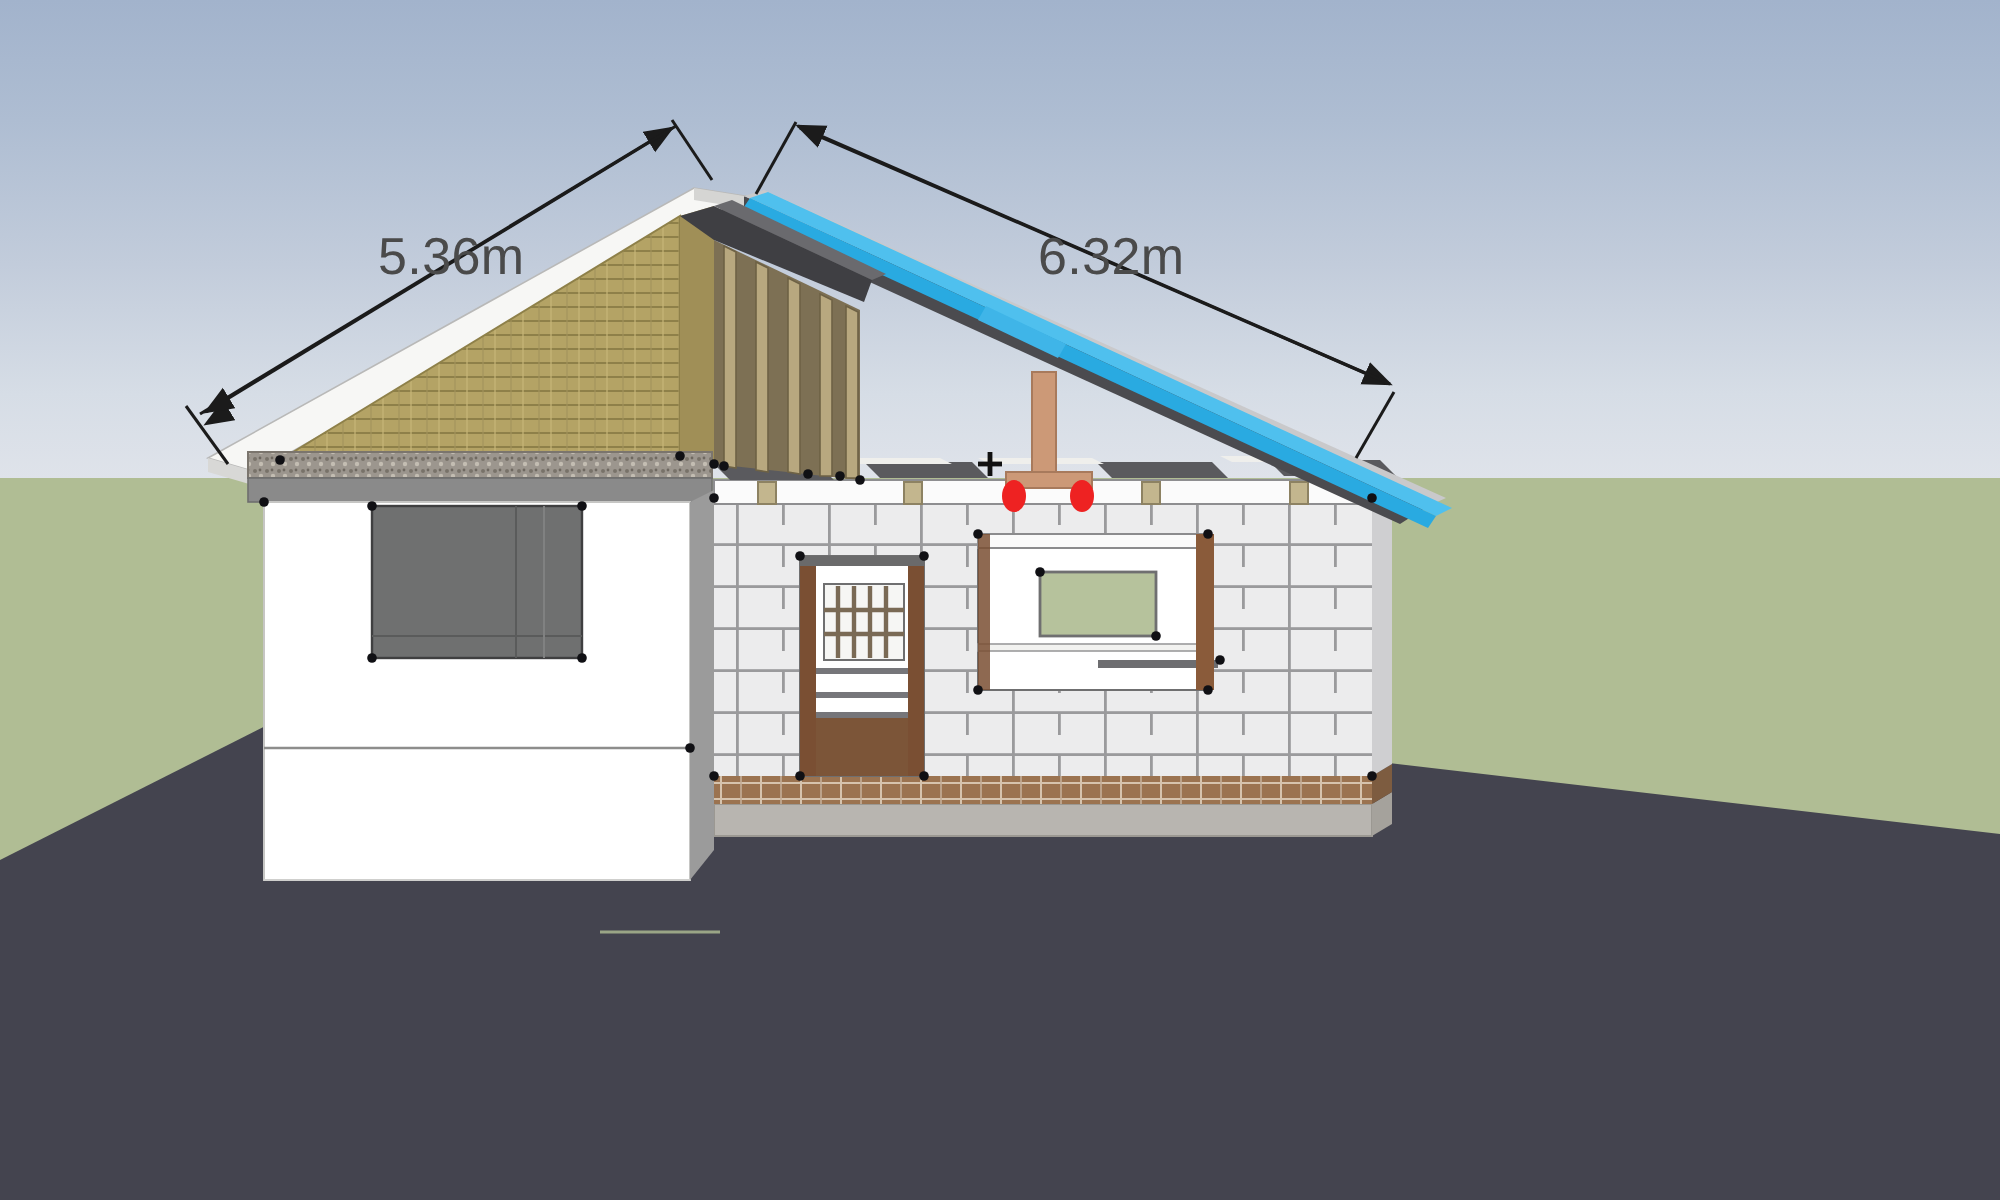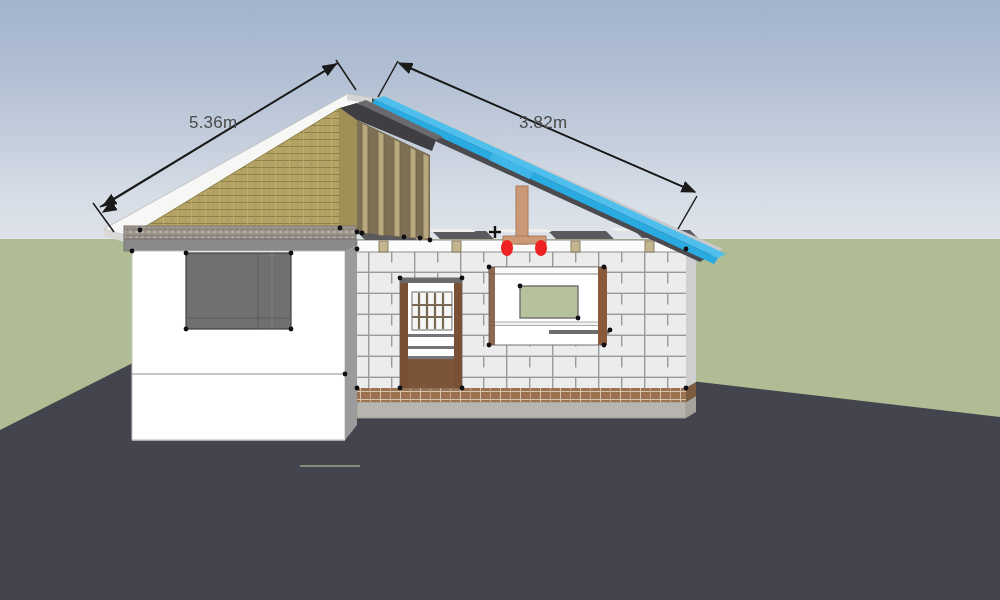--- a/index.html
+++ b/index.html
@@ -7,21 +7,21 @@
   #stage{
     position:relative;width:1000px;height:600px;overflow:hidden;
     font-family:"Liberation Sans",sans-serif;
   }
   
   .sky{position:absolute;left:0;top:0;width:1000px;height:240px;
        background:linear-gradient(to bottom,#a2b3cc 0%,#aebdd2 25%,#c2ccdb 55%,#d6dde6 82%,#dfe3ea 100%);}
   .ground{position:absolute;left:0;top:239px;width:1000px;height:361px;background:#b0bd94;}
   
   .poly{position:absolute;left:0;top:0;width:1000px;height:600px;overflow:visible;}
-  .lbl{position:absolute;color:#4a4a4a;font-size:17px;letter-spacing:.2px;white-space:nowrap;}
+  .lbl{position:absolute;color:#4a4a4a;font-size:26px;letter-spacing:.2px;white-space:nowrap;}
 </style>
 </head>
 <body>
 
 <div id="stage">
 
   <div class="sky"></div>
   <div class="ground"></div>
 
   <svg class="poly">
@@ -232,21 +232,21 @@
 
     <g stroke="#1b1b1b" stroke-width="1.5" fill="none">
       <line x1="378" y1="97" x2="398" y2="61"></line>
       <line x1="678" y1="229" x2="697" y2="196"></line>
       <line x1="400" y1="64" x2="695" y2="192" marker-end="url(#ah)"></line>
       <line x1="693" y1="191" x2="399" y2="63" marker-end="url(#ah)"></line>
     </g>
   </svg>
 
   <div class="lbl" style="left:189px;top:113px;">5.36m</div>
-  <div class="lbl" style="left:519px;top:113px;">3.82m</div>
+  <div class="lbl" style="left:519px;top:113px;">6.32m</div>
 
   <svg class="poly">
     <g stroke="#111" stroke-width="2.4">
       <line x1="489" y1="232" x2="501" y2="232"></line>
       <line x1="495" y1="226" x2="495" y2="238"></line>
     </g>
   </svg>
 
 </div>
 

